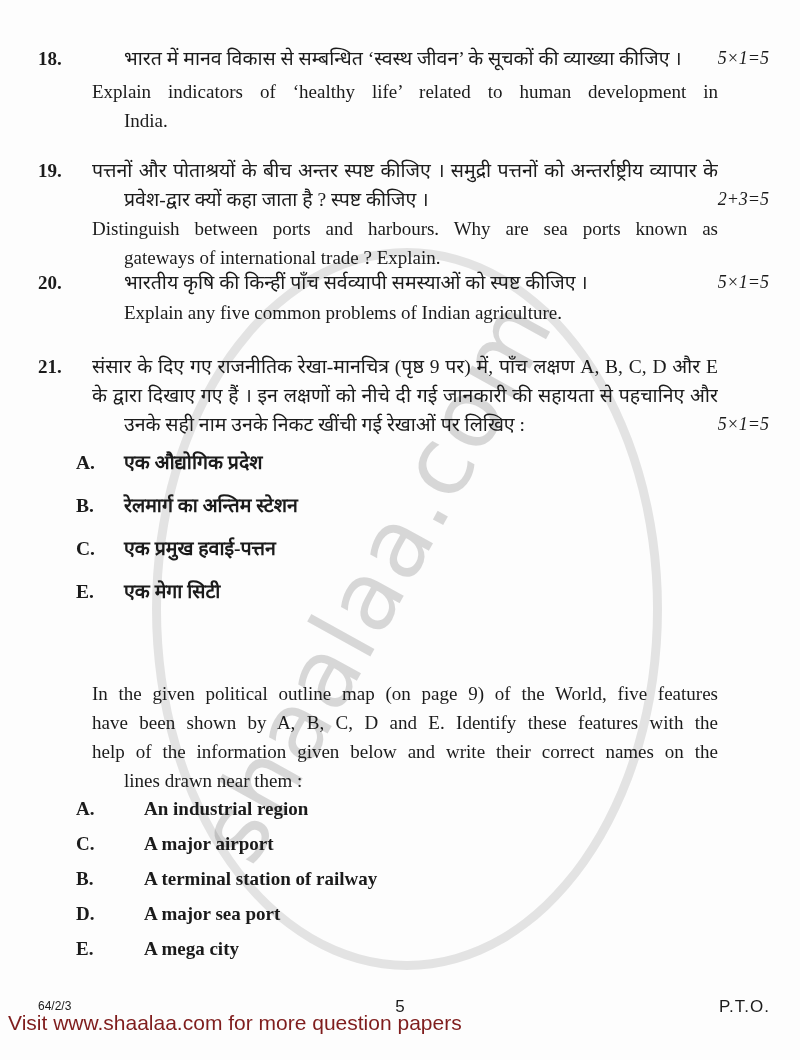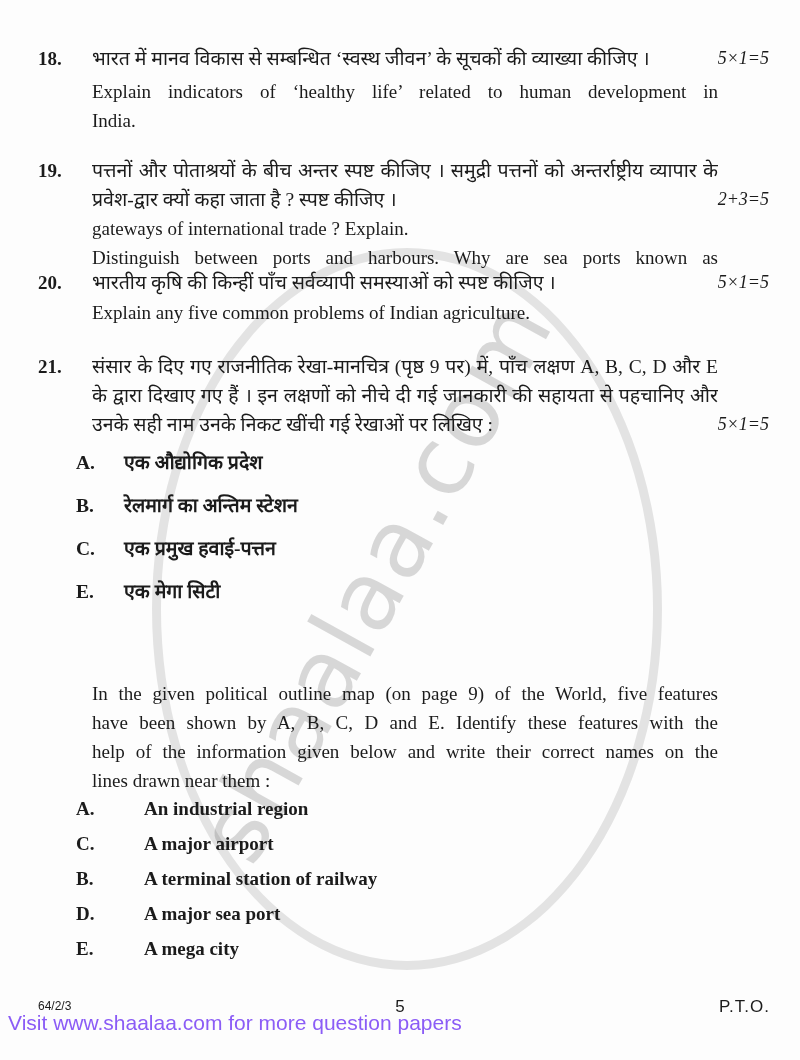--- a/index.html
+++ b/index.html
@@ -22,21 +22,21 @@
     white-space:nowrap;
   }
   
   .q{position:absolute;left:38px;width:731px;}
   .qnum{
     position:absolute;left:0;top:0;font-weight:bold;font-size:19px;line-height:29px;
   }
   .qbody{margin-left:54px;margin-right:51px;font-size:19px;}
   .line{line-height:29px;height:29px;overflow:hidden;}
   .jline{text-align:justify;text-align-last:justify;}
-  .lline{text-align:center;text-align-last:left;}
+  .lline{text-align:center;text-align-last:left;margin-left:32px;}
   .hindi .line{font-size:19.5px;}
   .eng{margin-top:3px;}
   .marks{
     position:absolute;right:0;font-style:italic;font-size:18px;line-height:29px;
     white-space:nowrap;
   }
   .b{font-weight:normal;}
   
   .list{position:absolute;left:76px;width:640px;font-size:19px;font-weight:bold;}
   .list .item{line-height:29px;overflow:hidden;}
@@ -44,21 +44,21 @@
   .eng-list .item{margin-bottom:6px;}
   .hindi-list .ilabel{display:inline-block;width:48px;}
   .eng-list .ilabel{display:inline-block;width:68px;}
   
   .para{position:absolute;left:92px;width:626px;font-size:19px;}
   
   .f-sans{font-family:"Liberation Sans", sans-serif;}
   .footer-code{position:absolute;left:38px;top:999px;font-size:12px;}
   .footer-page{position:absolute;left:0;right:0;top:997px;text-align:center;font-size:17px;}
   .footer-pto{position:absolute;right:30px;top:997px;font-size:17px;letter-spacing:1px;}
-  .footer-promo{position:absolute;left:8px;top:1011px;font-size:21px;color:#8b5cf6;white-space:nowrap;}
+  .footer-promo{position:absolute;left:8px;top:1011px;font-size:21px;color:#7f1d1d;white-space:nowrap;}
 </style>
 </head>
 <body>
 
 <div class="page">
 
   <div class="wm-ellipse"></div>
   <div class="wm-text">shaalaa.com</div>
 
   <div class="q" style="top:44px;">
@@ -77,22 +77,22 @@
 
   <div class="q" style="top:156px;">
     <span class="qnum">19.</span>
     <span class="marks" style="top:29px;">2+3=5</span>
     <div class="qbody">
       <div class="hindi">
         <div class="line jline">पत्तनों और पोताश्रयों के बीच अन्तर स्पष्ट कीजिए । समुद्री पत्तनों को अन्तर्राष्ट्रीय व्यापार के</div>
         <div class="line lline">प्रवेश-द्वार क्यों कहा जाता है ? स्पष्ट कीजिए ।</div>
       </div>
       <div class="eng" style="margin-top:0px;">
+        <div class="line jline">Distinguish between ports and harbours. Why are sea ports known as</div>
         <div class="line lline">gateways of international trade ? Explain.</div>
-        <div class="line jline">Distinguish between ports and harbours. Why are sea ports known as</div>
       </div>
     </div>
   </div>
 
   <div class="q" style="top:268px;">
     <span class="qnum">20.</span>
     <span class="marks" style="top:0;">5×1=5</span>
     <div class="qbody">
       <div class="hindi">
         <div class="line lline">भारतीय कृषि की किन्हीं पाँच सर्वव्यापी समस्याओं को स्पष्ट कीजिए ।</div>

